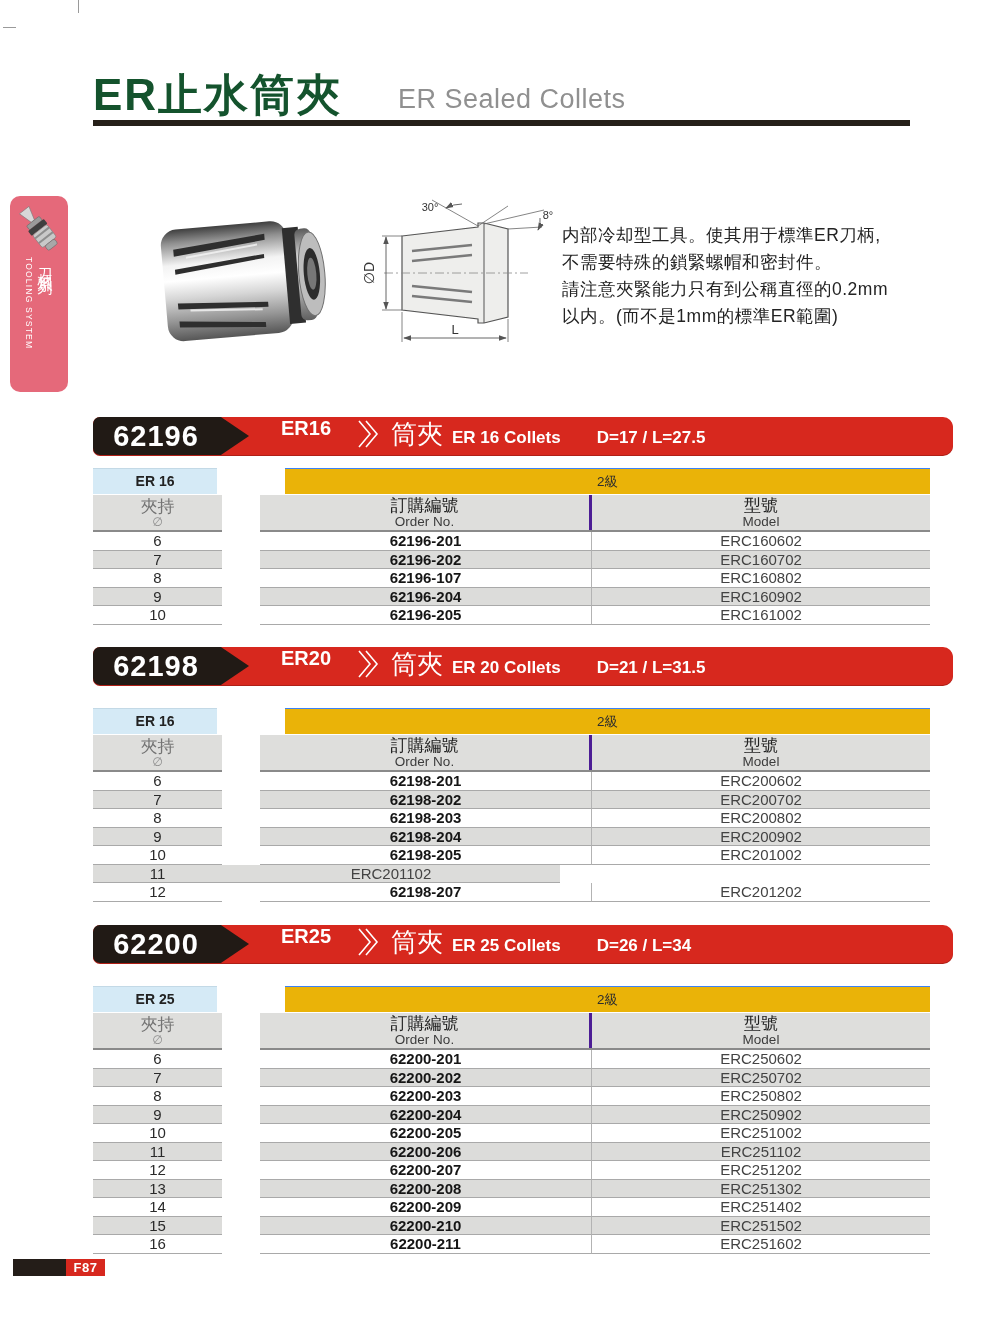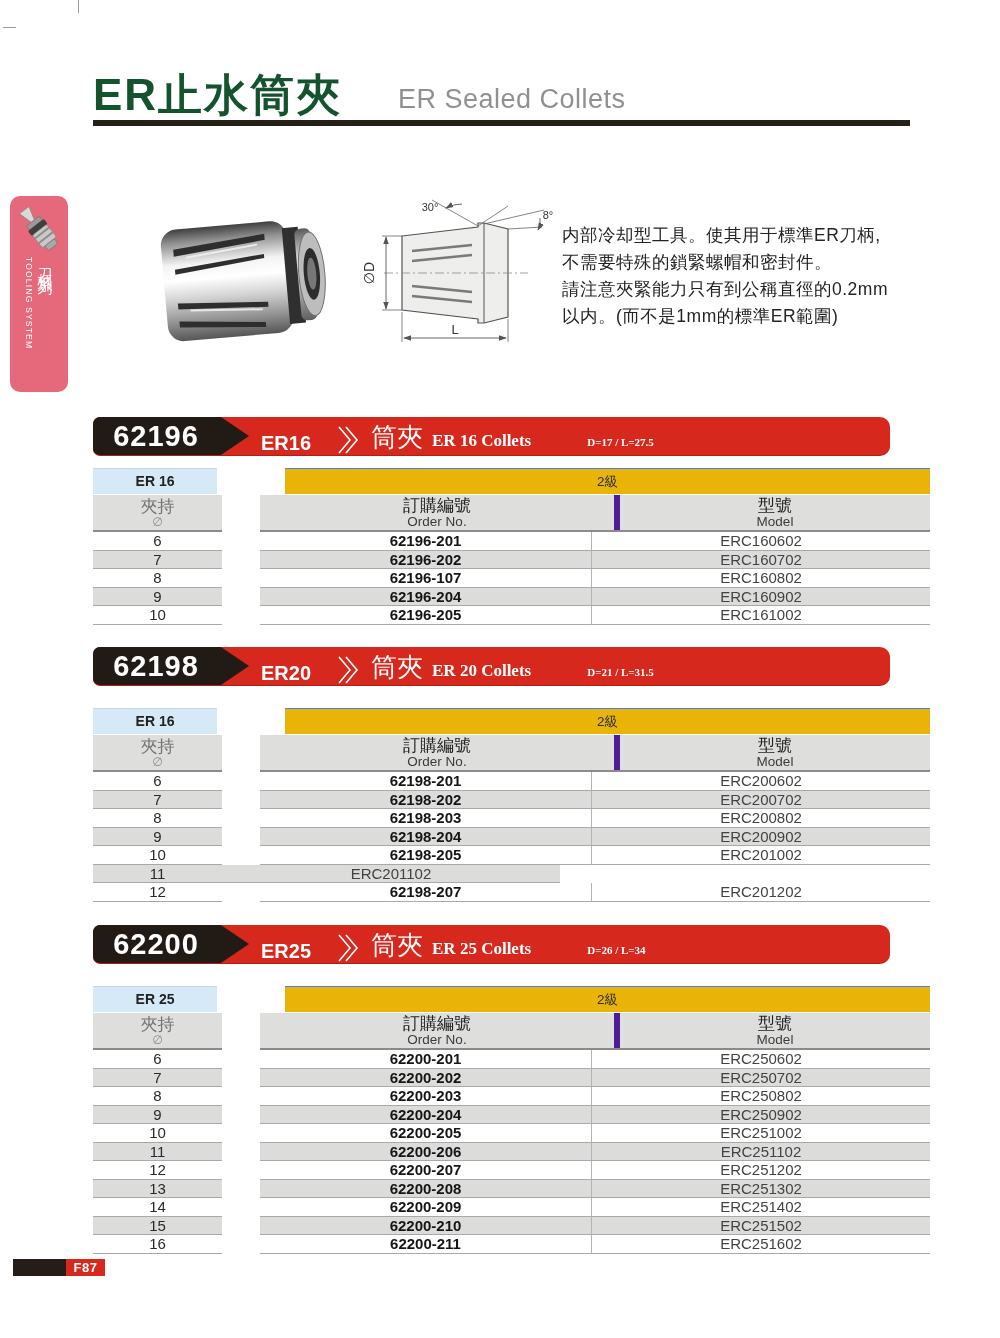--- a/index.html
+++ b/index.html
@@ -23,42 +23,42 @@
   .vtext .zh{writing-mode:vertical-rl;font-size:15px;letter-spacing:4px;color:#ffffff;margin-left:1px;}
 
   
   .photo{position:absolute;left:148px;top:212px;}
   .drawing{position:absolute;left:358px;top:194px;}
 
   
   .desc{position:absolute;left:562px;top:222px;width:430px;font-size:17.5px;line-height:27px;color:#232323;letter-spacing:.5px;}
 
   
-  .banner{position:absolute;left:93px;width:797px;height:38px;background:#d7281e;border-radius:7px 10px 10px 7px;display:flex;align-items:flex-end;color:#ffffff;box-shadow:0 1px 0 #b01f16;}
+  .banner{position:absolute;left:93px;width:860px;height:38px;background:#d7281e;border-radius:7px 10px 10px 7px;display:flex;align-items:flex-start;color:#ffffff;box-shadow:0 1px 0 #b01f16;}
   .code-wrap{position:relative;width:156px;height:38px;flex:0 0 auto;}
   .code-bg{position:absolute;left:0;top:0;width:100%;height:100%;background:#211a15;clip-path:polygon(0 0,82% 0,100% 50%,82% 100%,0 100%);border-radius:7px 0 0 7px;}
   .code{position:relative;width:126px;text-align:center;line-height:38px;font-size:29px;font-weight:bold;letter-spacing:1px;color:#ffffff;}
-  .series{font-size:20px;font-weight:bold;margin-left:12px;}
+  .series{font-size:20px;font-weight:bold;margin-left:32px;}
   .chev{margin-left:26px;margin-top:2px;}
-  .b-titles{display:flex;align-items:baseline;font-family:Liberation Serif, serif;}
+  .b-titles{display:flex;align-items:baseline;}
   .type-zh{font-size:26px;margin-left:12px;}
   .type-en{font-size:17px;font-weight:bold;margin-left:9px;}
-  .dims{font-size:11px;font-weight:bold;margin-left:56px;}
+  .dims{font-size:17px;font-weight:bold;margin-left:36px;}
 
   
   .table{position:absolute;left:93px;width:837px;}
   .thead-row1{display:flex;gap:30px;}
   .label-blue{width:129px;height:25px;line-height:25px;background:#d5eaf6;border-top:1px solid #c3d9e6;text-align:center;font-size:14px;font-weight:bold;color:#222;}
   .grade{margin-left:38px;width:670px;height:25px;line-height:25px;background:#eab308;border-top:1px solid #3b82f6;text-align:center;font-size:13.5px;color:#2e2e2e;}
   .thead-row2{display:flex;margin-top:1px;}
   .clamp{width:129px;height:37px;background:#dededc;text-align:center;border-bottom:2px solid #8a8a8a;box-sizing:border-box;}
   .clamp .zh{font-size:17px;line-height:19px;margin-top:2px;color:#737373;}
   .clamp .sym{font-size:12px;line-height:12px;color:#8f8f8f;}
   .hcols{margin-left:38px;width:670px;height:37px;background:#dededc;display:flex;border-bottom:2px solid #8a8a8a;box-sizing:border-box;}
-  .h-order{width:360px;text-align:center;border-right:6px solid #4c1d95;box-sizing:border-box;}
+  .h-order{width:332px;text-align:center;border-right:3px solid #4c1d95;box-sizing:border-box;}
   .h-model{flex:1;text-align:center;}
   .h-zh{font-size:17px;line-height:19px;margin-top:1px;color:#222;}
   .h-en{font-size:13.5px;line-height:14px;color:#3c3c3c;}
   .trow{display:flex;height:18.5px;line-height:18px;font-size:15px;}
   .cell{box-sizing:border-box;}
   .c-left{width:129px;text-align:center;border-bottom:1px solid #a9a9a9;color:#2a2a2a;}
   .c-order{width:332px;margin-left:38px;text-align:center;font-weight:bold;color:#151515;border-bottom:1px solid #a9a9a9;border-right:1px solid #b3b3b3;}
   .c-model{width:338px;text-align:center;color:#434343;border-bottom:1px solid #a9a9a9;}
   .trow:nth-child(even) .cell{background:#dcdcda;}
 

